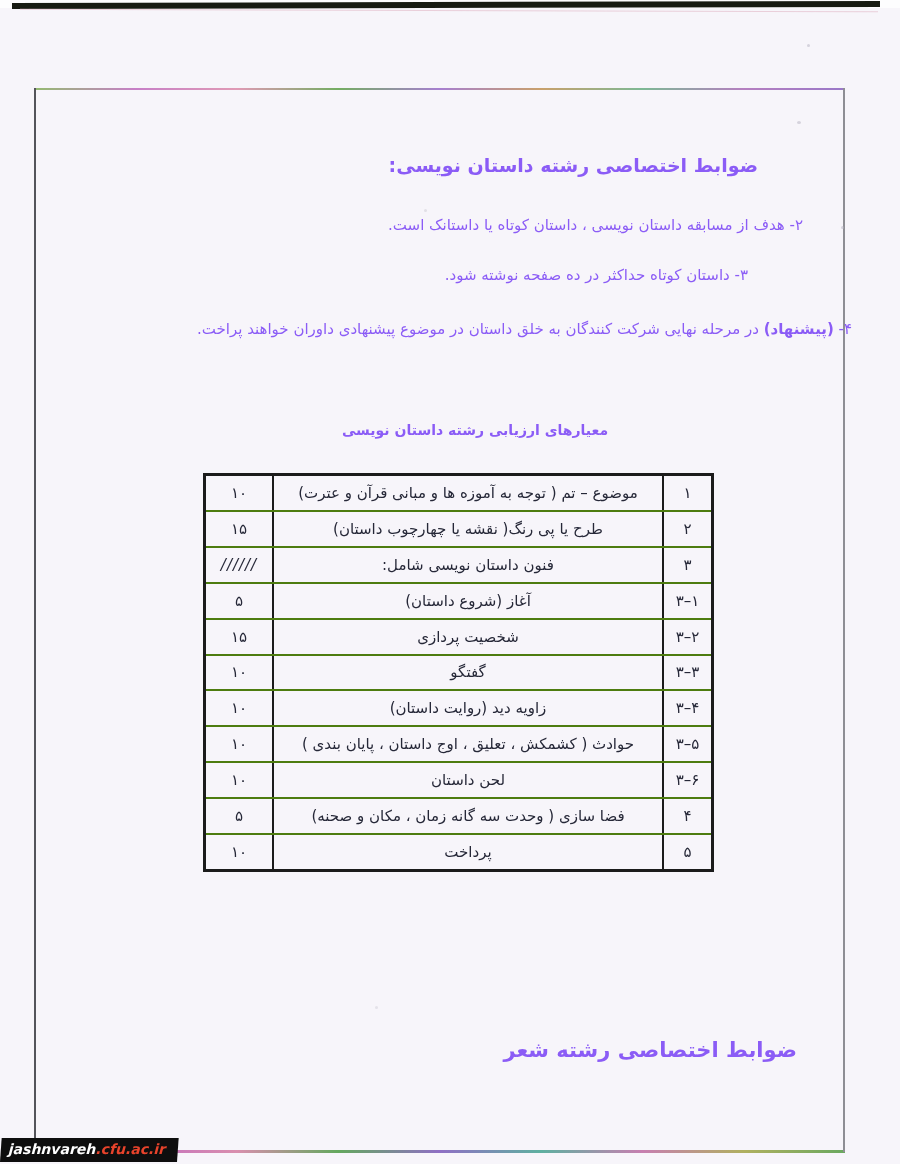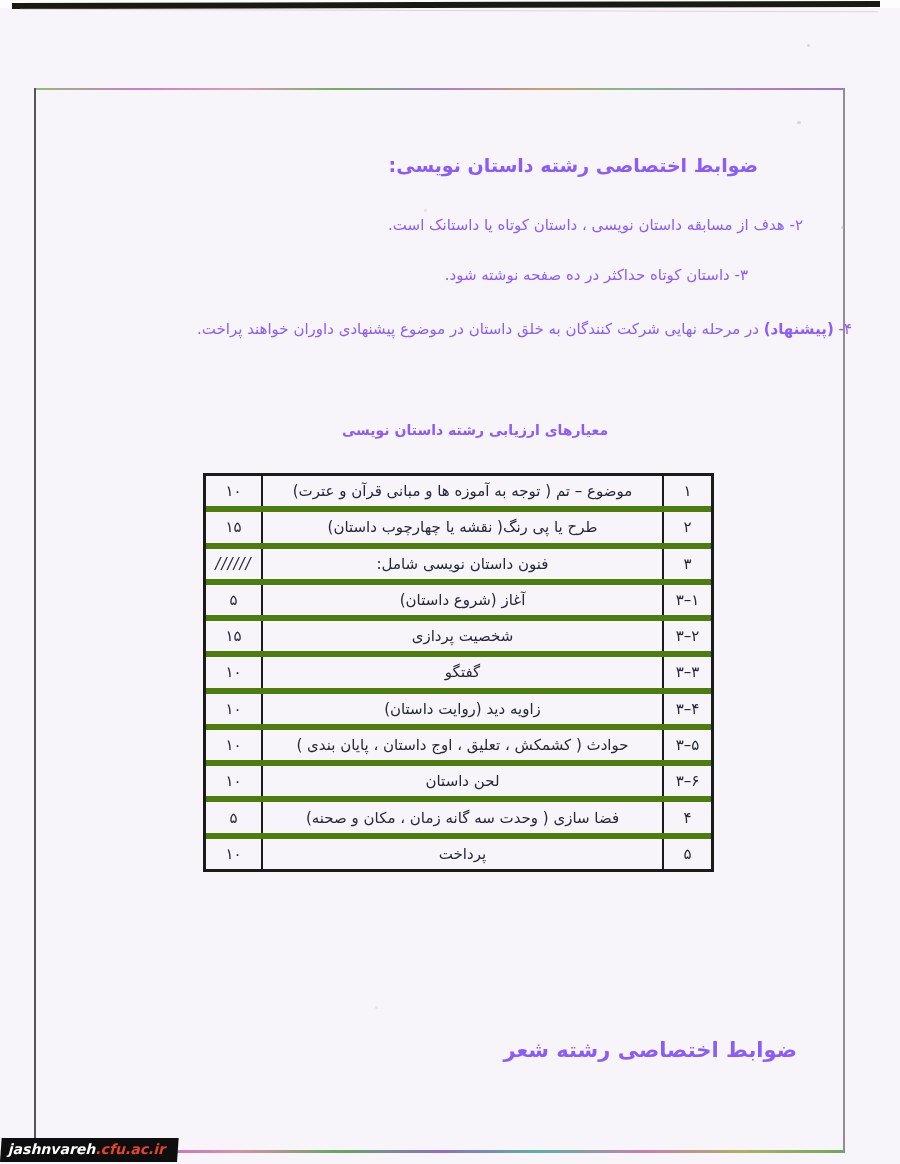--- a/index.html
+++ b/index.html
@@ -99,33 +99,33 @@
     width: 511px; height: 399px;
     border: 3px solid #1b1b1b;
     box-sizing: border-box;
     display: flex;
     flex-direction: column;
     background: #f7f5fa;
   }
   .t-row {
     flex: 1;
     display: flex;
-    border-top: 6px solid #4d7c0f;
+    border-top: 2px solid #4d7c0f;
   }
   .t-row:first-child { border-top: none; }
   .t-cell {
     display: flex;
     align-items: center;
     justify-content: center;
     box-sizing: border-box;
     color: #262838;
     font-size: 15px;
   }
   .cell-score {
-    width: 57px;
+    width: 68px;
     border-right: 2px solid #1b1b1b;
     direction: ltr;
   }
   .cell-criterion {
     flex: 1;
     direction: rtl;
     font-size: 15px;
     padding: 0 6px;
     border-radius: 16px;
   }

